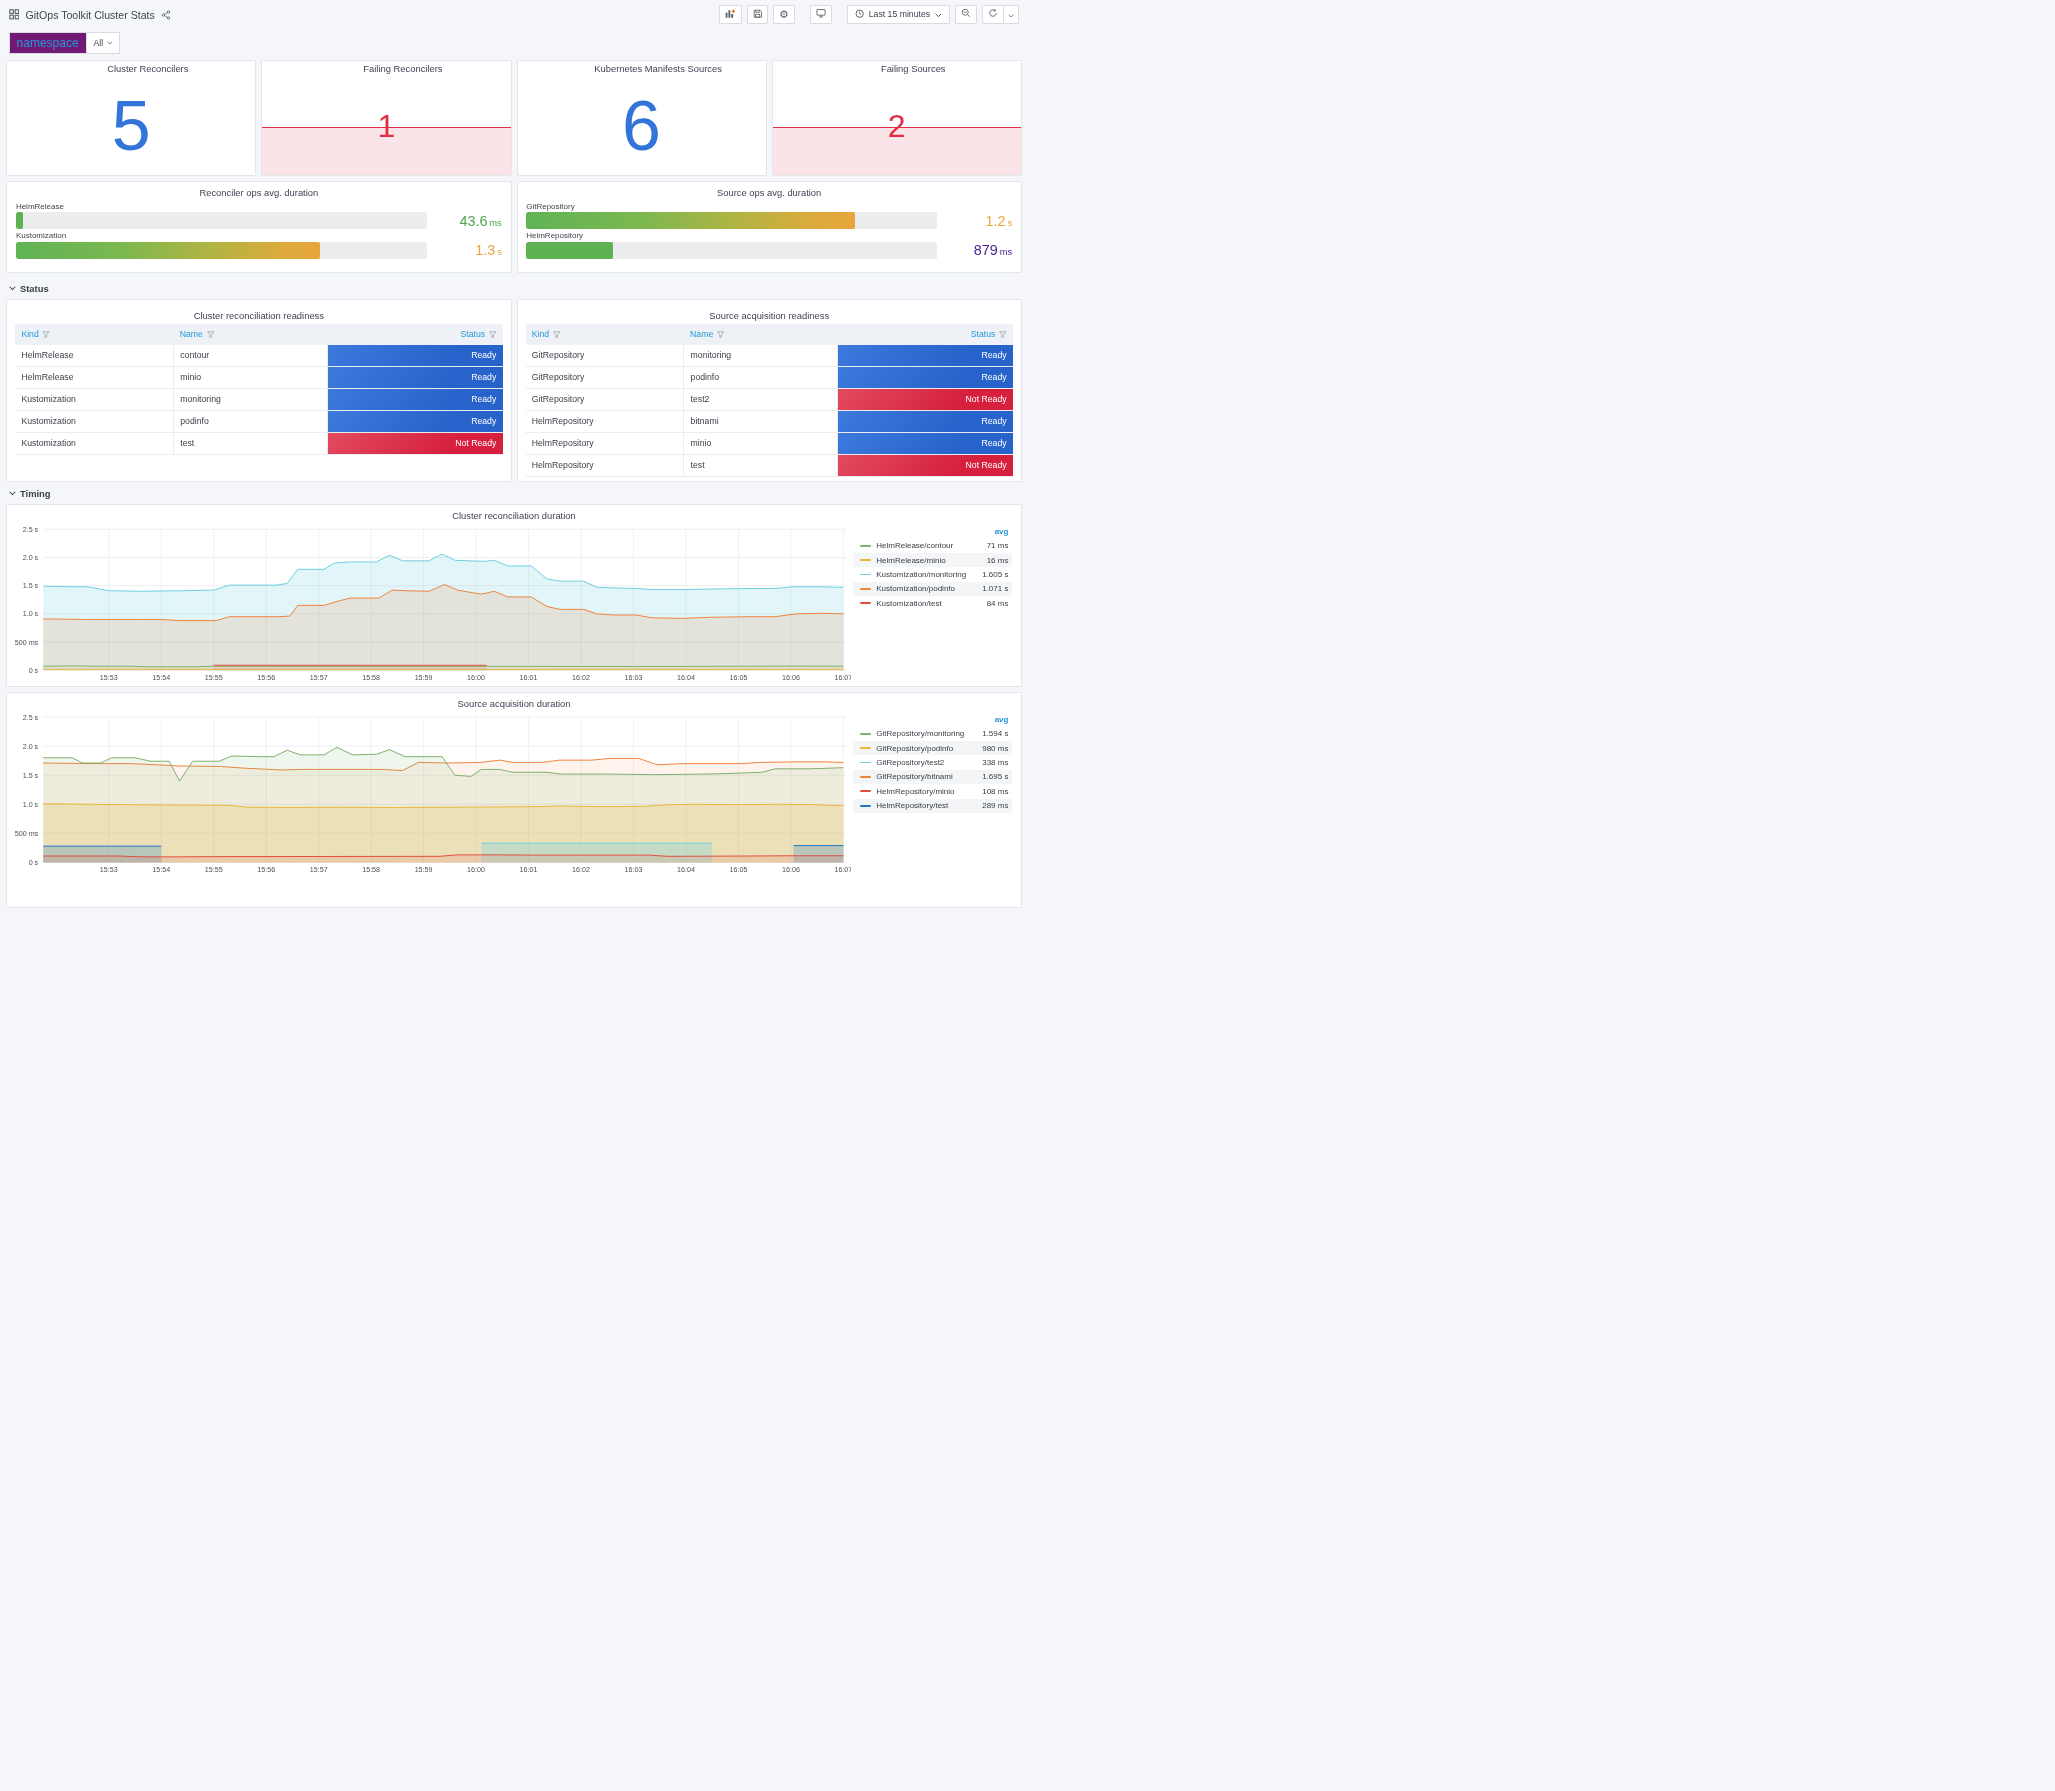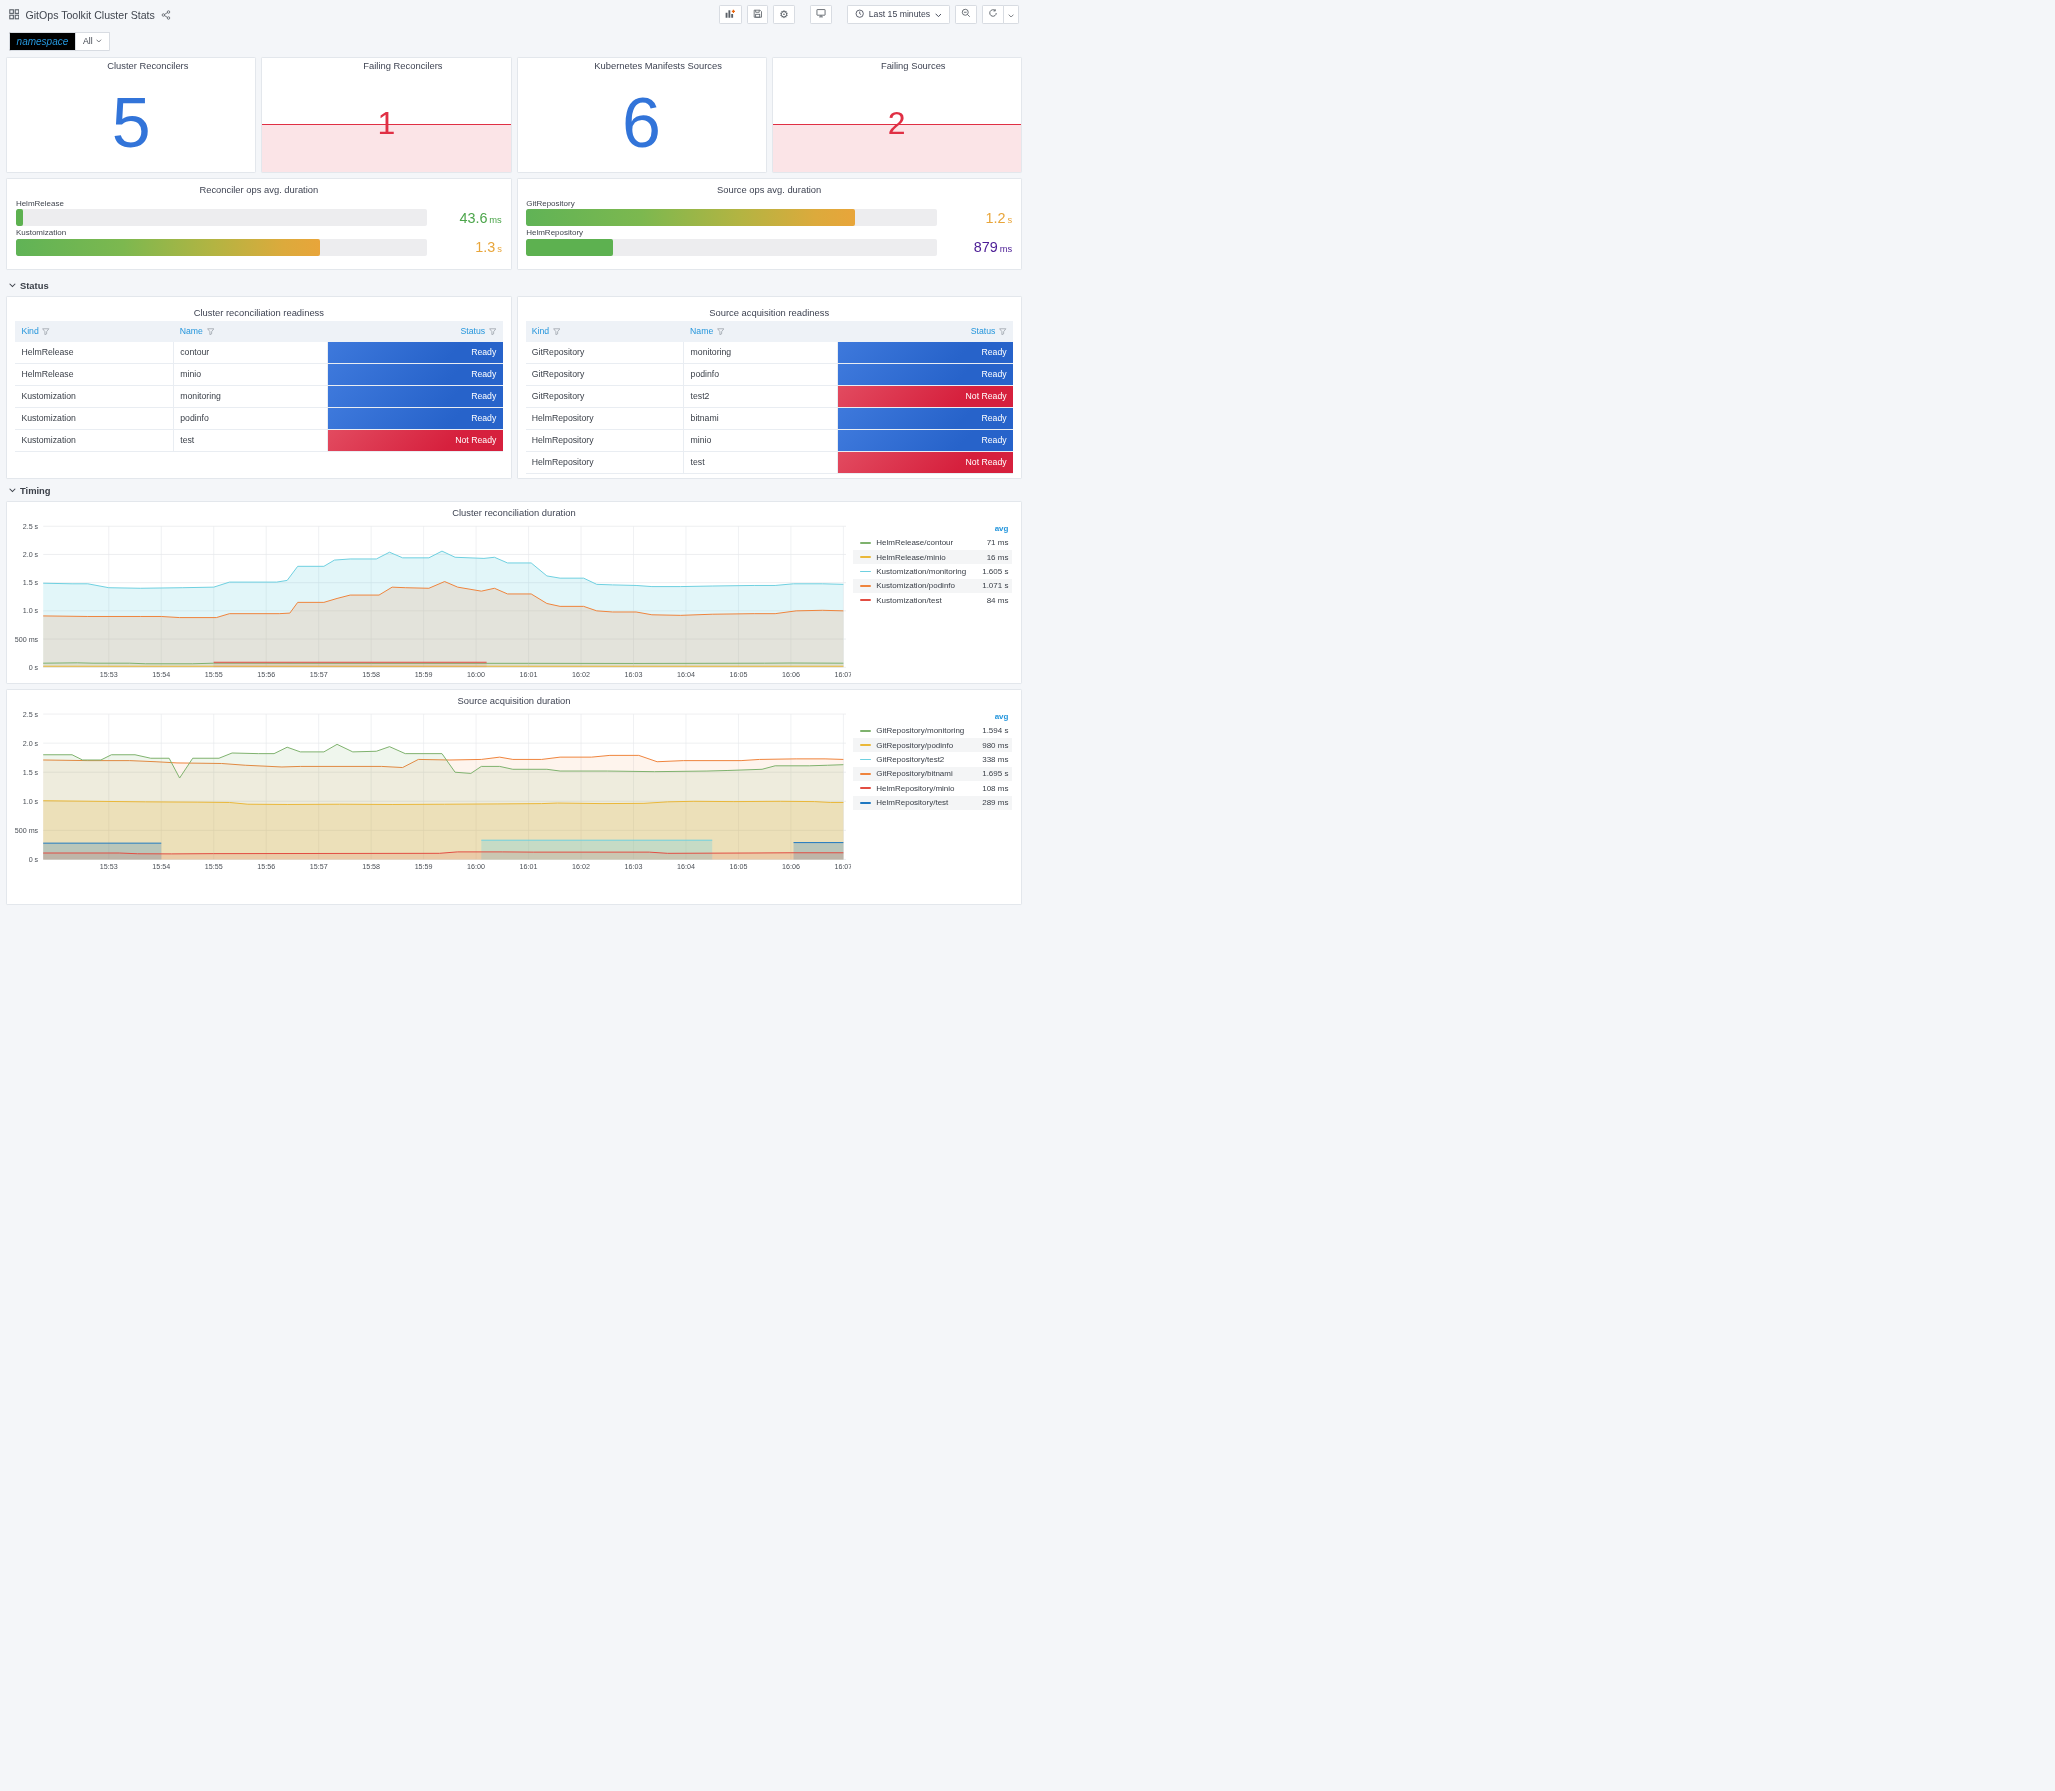--- a/index.html
+++ b/index.html
@@ -18,21 +18,21 @@
   .tb-btn .glyph { font-size:10.6px; line-height:1; font-family:"DejaVu Sans",sans-serif; }
   .tb-gap { width:5px; }
   .tp-label { font-size:8.7px; font-weight:500; color:#3f4453; }
   .btn-group { display:flex; }
   .btn-group .tb-btn:first-child { border-radius:1.2px 0 0 1.2px; }
   .btn-group .tb-btn:last-child { border-radius:0 1.2px 1.2px 0; margin-left:-0.6px; min-width:16px; padding:0 3.1px; }
 
   
   .submenu { padding:2.5px 8.7px 6.2px; display:flex; align-items:center; }
   .var-chip { display:flex; }
-  .var-label { background:#000000; border:0.6px solid #d8dce2; border-radius:1.2px 0 0 1.2px; padding:3.1px 6.9px; font-size:10px; font-weight:500; color:#2596dc;font-style:italic; }
+  .var-label { background:#701a75; border:0.6px solid #d8dce2; border-radius:1.2px 0 0 1.2px; padding:3.1px 6.9px; font-size:12px; font-weight:500; color:#2596dc; }
   .var-value { background:#fff; border:0.6px solid #d8dce2; border-left:none; border-radius:0 1.2px 1.2px 0; padding:3.1px 6.9px; font-size:8.7px; color:#41464f; display:flex; align-items:center; gap:3.7px; cursor:pointer; }
 
   main { padding:0 6.2px; }
   .panel { background:#fff; border:0.6px solid #e3e7ec; border-radius:1.2px; position:relative; overflow:hidden;padding-left:33px; }
   .panel-title { height:16px; display:flex; align-items:center; justify-content:center; font-size:9.4px; font-weight:500; color:#3f4453; }
 
   
   .stats-row { display:grid; grid-template-columns:repeat(4,1fr); gap:5px; height:116px; margin-bottom:5px; }
   .stat-body { position:absolute; top:16px; left:0; right:0; bottom:0; display:flex; align-items:center; justify-content:center; }
   .stat-value-big { font-size:70px; font-weight:500; line-height:1; }

